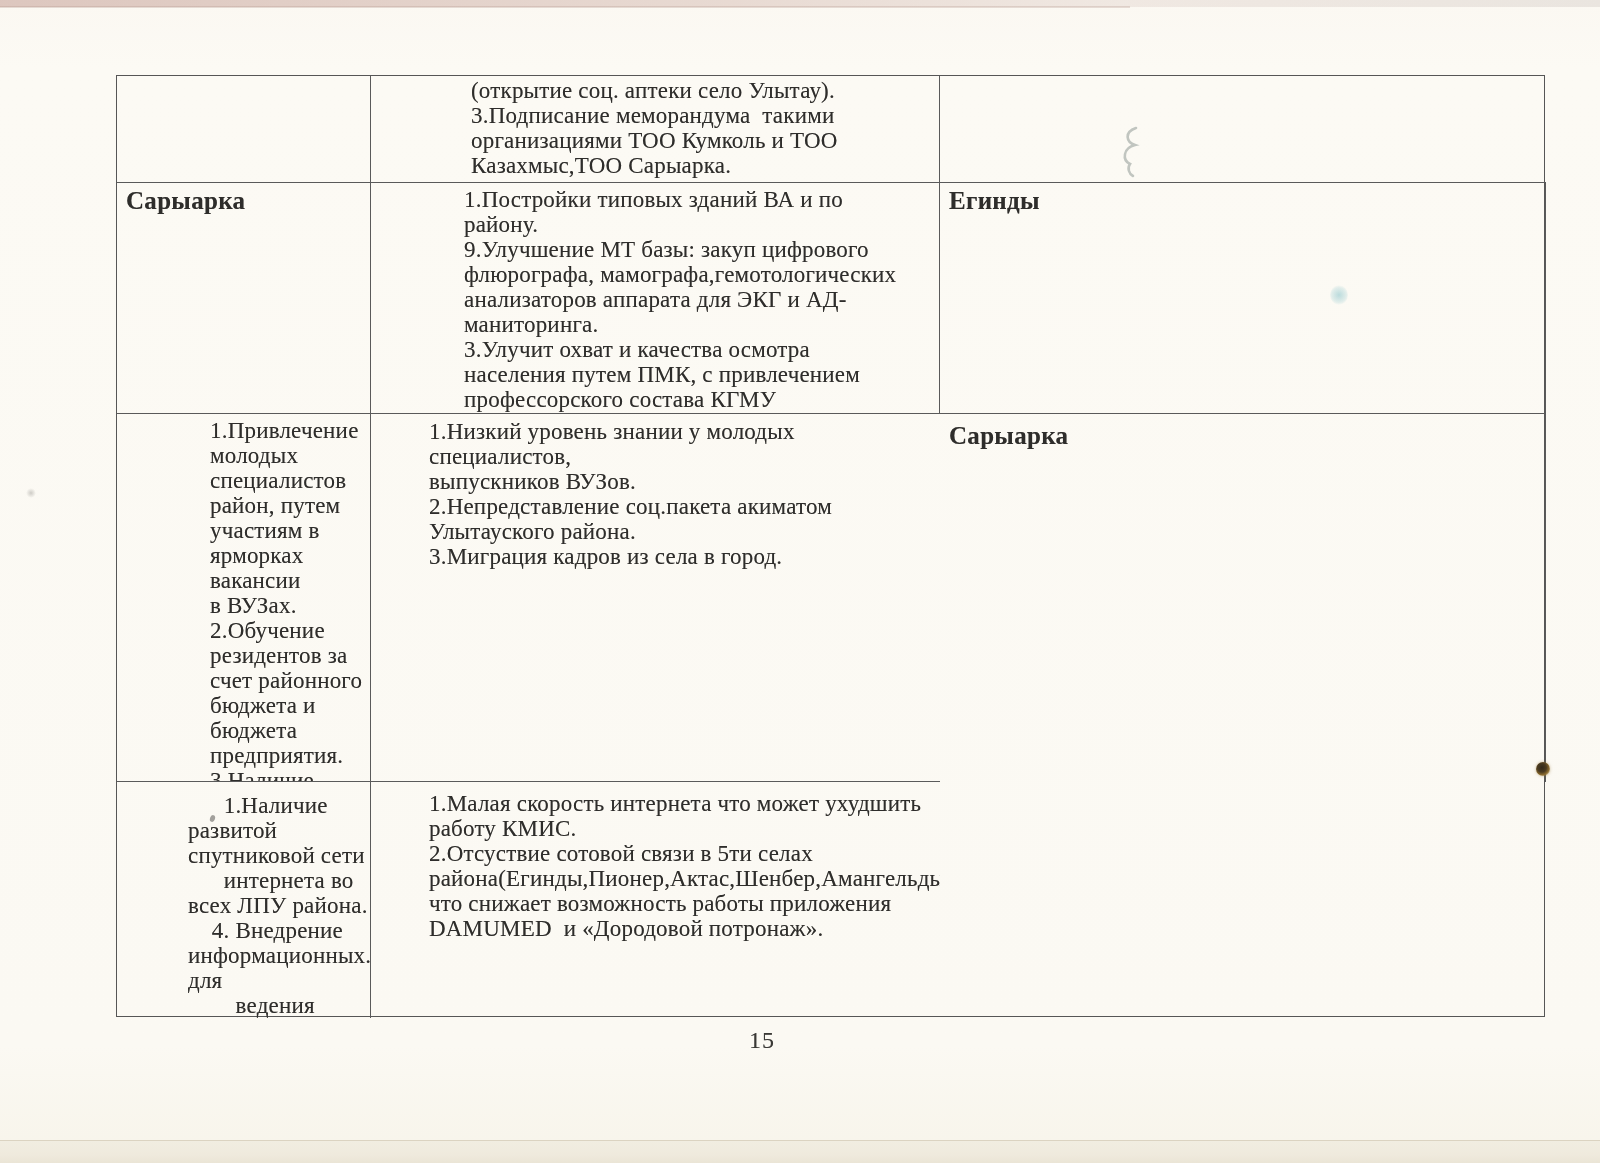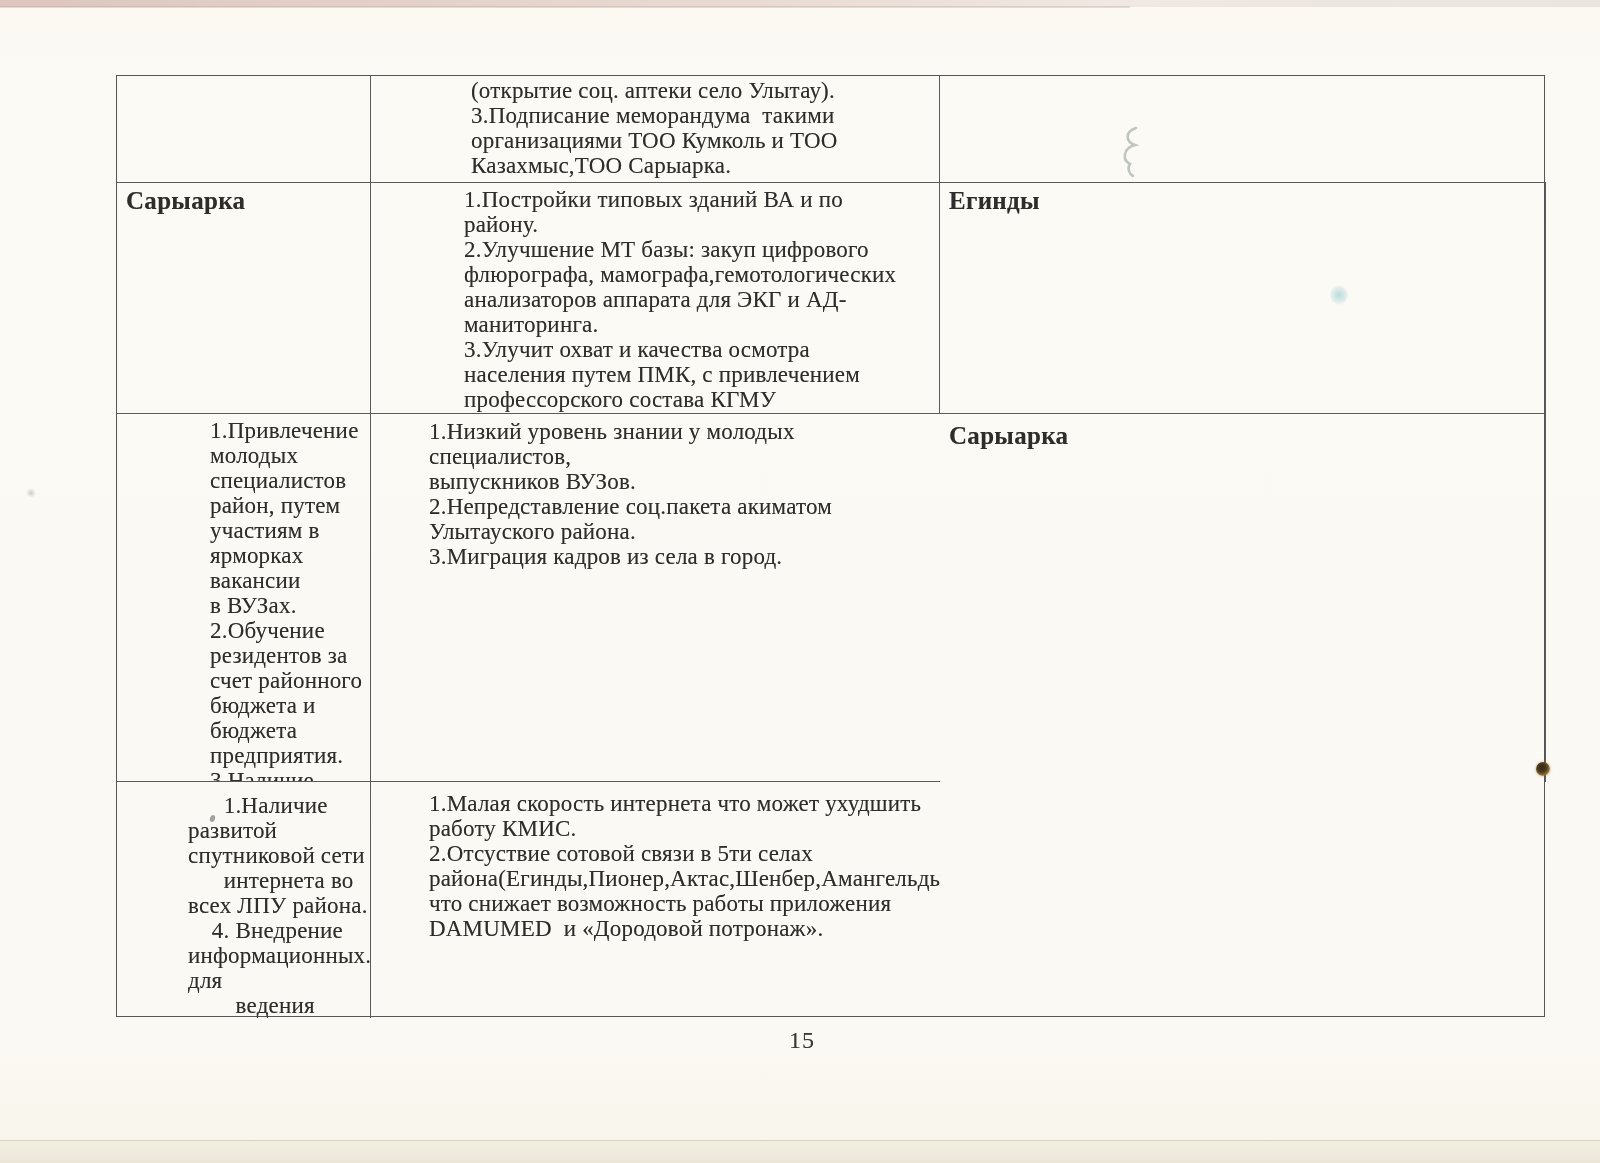--- a/index.html
+++ b/index.html
@@ -75,21 +75,21 @@
   .body-cell-right {
     padding: 5px 6px 0 58px;
   }
   .body-cell-right.processes {
     padding-top: 9px;
   }
   .label-cell.processes { padding-top: 9px; }
   
   .page-number {
     position: absolute;
-    left: 772px;
+    left: 732px;
     top: 1027px;
     width: 60px;
     text-align: center;
     font-size: 24px;
     letter-spacing: 1px;
     color: #3a3936;
     text-shadow: 0 0 0.6px rgba(70,68,64,0.45);
   }
   
   .squiggle {
@@ -132,21 +132,21 @@
     <div class="cell label-cell br bb"></div>
     <div class="cell body-cell-mid first-row br bb">(открытие соц. аптеки село Улытау).
 3.Подписание меморандума  такими
 организациями ТОО Кумколь и ТОО
 Казахмыс,ТОО Сарыарка.</div>
     <div class="cell body-cell-right bb"></div>
 
     <div class="cell label-cell br bb">Сарыарка</div>
     <div class="cell body-cell-mid br bb">1.Постройки типовых зданий ВА и по
 району.
-2.Улучшение МТ базы: закуп цифрового
+9.Улучшение МТ базы: закуп цифрового
 флюрографа, мамографа,гемотологических
 анализаторов аппарата для ЭКГ и АД-
 маниторинга.
 3.Улучит охват и качества осмотра
 населения путем ПМК, с привлечением
 профессорского состава КГМУ</div>
 
     <div class="cell label-cell br bb">Егинды</div>
     <div class="cell body-cell-mid br bb">1.Привлечение молодых специалистов
 район, путем участиям в ярморках вакансии

